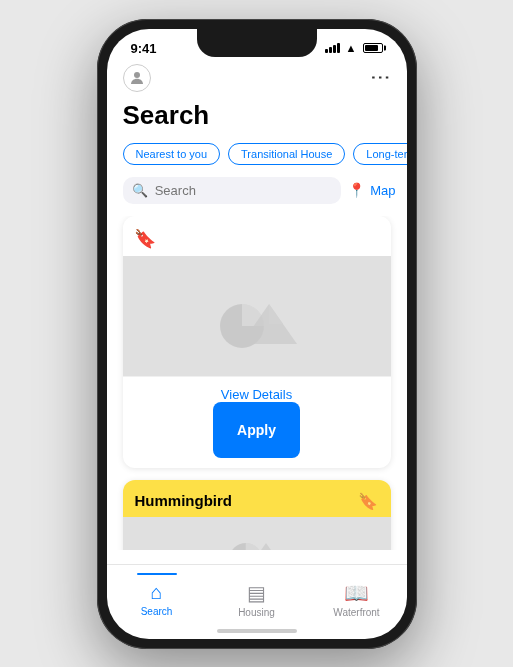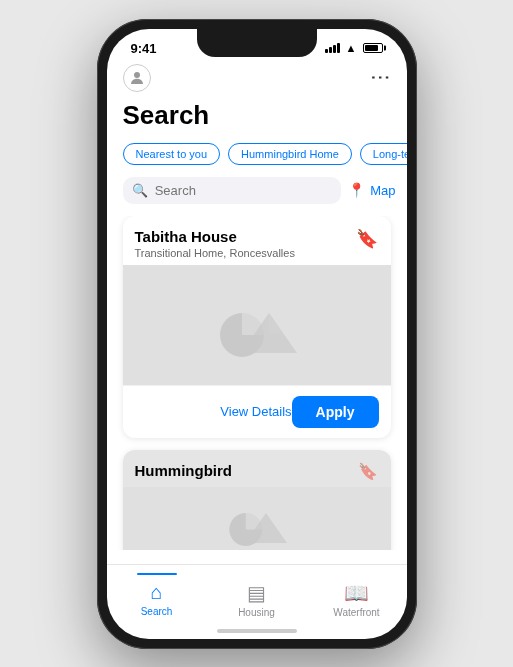--- a/index.html
+++ b/index.html
@@ -260,52 +260,53 @@
     }
 
     
     .placeholder-logo {
       opacity: 0.25;
     }
 
     .card-actions {
       display: flex;
       align-items: center;
-      justify-content: flex-end;
+      justify-content: flex-start;
       padding: 10px 12px;
       border-top: 1px solid #f0f0f0;
+      flex-direction: column;
     }
 
     .view-details-btn {
       font-size: 13px;
       color: #007AFF;
       font-weight: 500;
       cursor: pointer;
       background: none;
       border: none;
     }
 
     .apply-btn {
       background: #007AFF;
       color: #fff;
       border: none;
       border-radius: 8px;
-      padding: 8px 24px;
+      padding: 20px 24px;
       font-size: 14px;
       font-weight: 600;
       cursor: pointer;
     }
 
     
     .card-partial {
       margin: 0 16px 0;
       border-radius: 12px 12px 0 0;
       overflow: hidden;
       box-shadow: 0 1px 6px rgba(0,0,0,0.1);
-      background: #e5e5e5;
+      background: #fde047;
     }
 
     
     .bottom-nav {
       position: absolute;
       bottom: 0;
       left: 0;
       right: 0;
       height: 70px;
       background: #fff;
@@ -397,43 +398,39 @@
             <path d="M4 20c0-4 3.6-7 8-7s8 3 8 7" fill="#999"></path>
           </svg>
         </div>
         <div class="more-icon">⋮</div>
       </div>
 
       <div class="page-title">Search</div>
 
       <div class="filter-chips">
         <div class="chip">Nearest to you</div>
-        <div class="chip">Hummingbird Home</div>
+        <div class="chip">Transitional House</div>
         <div class="chip">Long-term Ho...</div>
       </div>
 
       <div class="search-row">
         <div class="search-input-wrap">
           <span class="search-icon-inner">🔍</span>
           <input class="search-input-field" type="text" placeholder="Search" style="">
         </div>
         <div class="map-btn">
           <span class="map-pin">📍</span>
           <span>Map</span>
         </div>
       </div>
 
       <div class="cards-container">
 
         <div class="card">
           <div class="card-header">
-            <div>
-              <div class="card-title">Tabitha House</div>
-              <div class="card-subtitle">Transitional Home, Roncesvalles</div>
-            </div>
             <div class="bookmark-icon">🔖</div>
           </div>
           <div class="card-image">
 
             <svg class="placeholder-logo" width="100" height="80" viewBox="0 0 100 80">
 
               <circle cx="35" cy="50" r="22" fill="#888"></circle>
               <path d="M35 50 L35 28 A22 22 0 0 1 57 50 Z" fill="#fff" opacity="0.5"></path>
 
               <polygon points="62,28 90,68 34,68" fill="#888" opacity="0.7"></polygon>

